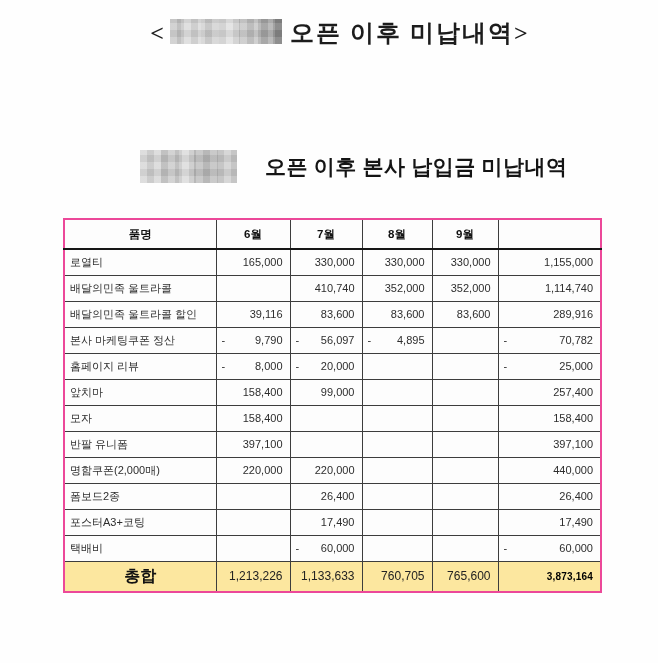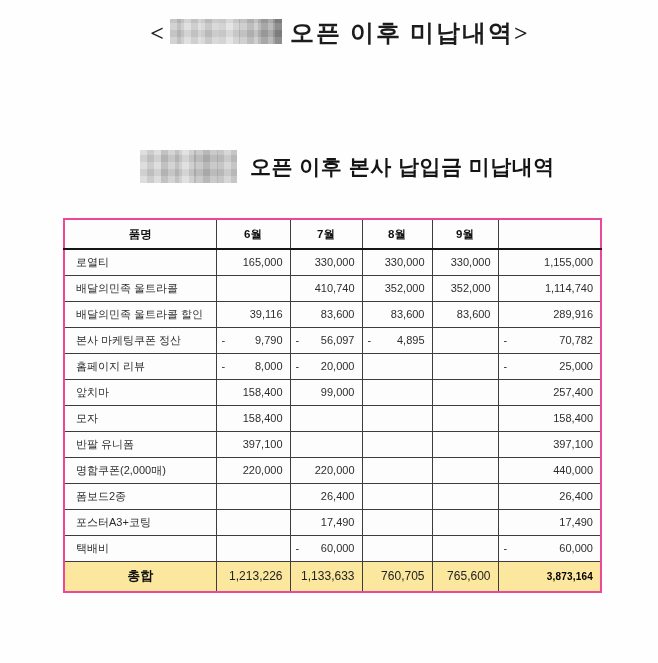--- a/index.html
+++ b/index.html
@@ -18,21 +18,21 @@
     font-family: "Liberation Serif", serif;
     font-weight: bold; font-size: 24px; letter-spacing: 2px;
     color: #1c1c1c; white-space: nowrap;
   }
   .title2 {
     position: absolute; top: 150px; left: 140px;
     display: flex; align-items: center;
     font-weight: bold; font-size: 21px; letter-spacing: 0.5px;
     color: #141414; white-space: nowrap;
   }
-  .title2 .t2text { margin-left: 13px; }
+  .title2 .t2text { margin-left: 28px; font-family: Liberation Serif, serif; }
 
   
   .mosaic {
     display: inline-block; vertical-align: -3px;
     background-image:
       repeating-linear-gradient(90deg, rgba(255,255,255,0.12) 0 7px, rgba(0,0,0,0.06) 7px 14px),
       repeating-linear-gradient(0deg, rgba(255,255,255,0.10) 0 7px, rgba(0,0,0,0.05) 7px 14px),
       linear-gradient(90deg, #c7c7c7 0 10%, #d8d8d8 10% 28%, #cfcfcf 28% 44%,
                       #dedede 44% 62%, #c3c3c3 62% 79%, #a9a9a9 79% 92%, #8b8b8b 92% 100%);
   }
@@ -59,29 +59,29 @@
     white-space: nowrap; overflow: hidden;
     vertical-align: middle;
   }
   .unpaid thead th {
     height: 30px;
     border-bottom: 2px solid #161616;
     font-size: 11.5px; font-weight: bold; text-align: center;
     color: #111;
   }
   .unpaid tbody td { height: 26px; font-size: 11px; color: #2d2d2d; }
-  .unpaid td.name { text-align: left; padding-left: 11px; margin-left: 17px; }
+  .unpaid td.name { text-align: left; padding-left: 5px; margin-left: 17px; }
   .unpaid td.num  { text-align: right; padding-right: 7px; position: relative; }
   .unpaid .minus  { position: absolute; left: 5px; top: 50%; transform: translateY(-50%); }
   .unpaid tfoot td {
     height: 31px;
     background: #fce79f;
     border-top: 1px solid #2a2a2a;
   }
-  .unpaid tfoot td.label { font-weight: bold; font-size: 13px; text-align: center; color: #111; }
+  .unpaid tfoot td.label { font-weight: bold; font-size: 16px; text-align: center; color: #111; }
   .unpaid tfoot td.num   { font-size: 12px; color: #222; }
   .unpaid tfoot td.grand { font-weight: bold; font-size: 10px; color: #000; letter-spacing: 0.2px; }
 </style>
 </head>
 <body>
 
 <div class="page">
 
   <div class="title1">
     <span>&lt;</span><span class="mosaic m1"></span><span>오픈 이후 미납내역</span><span>&gt;</span>

